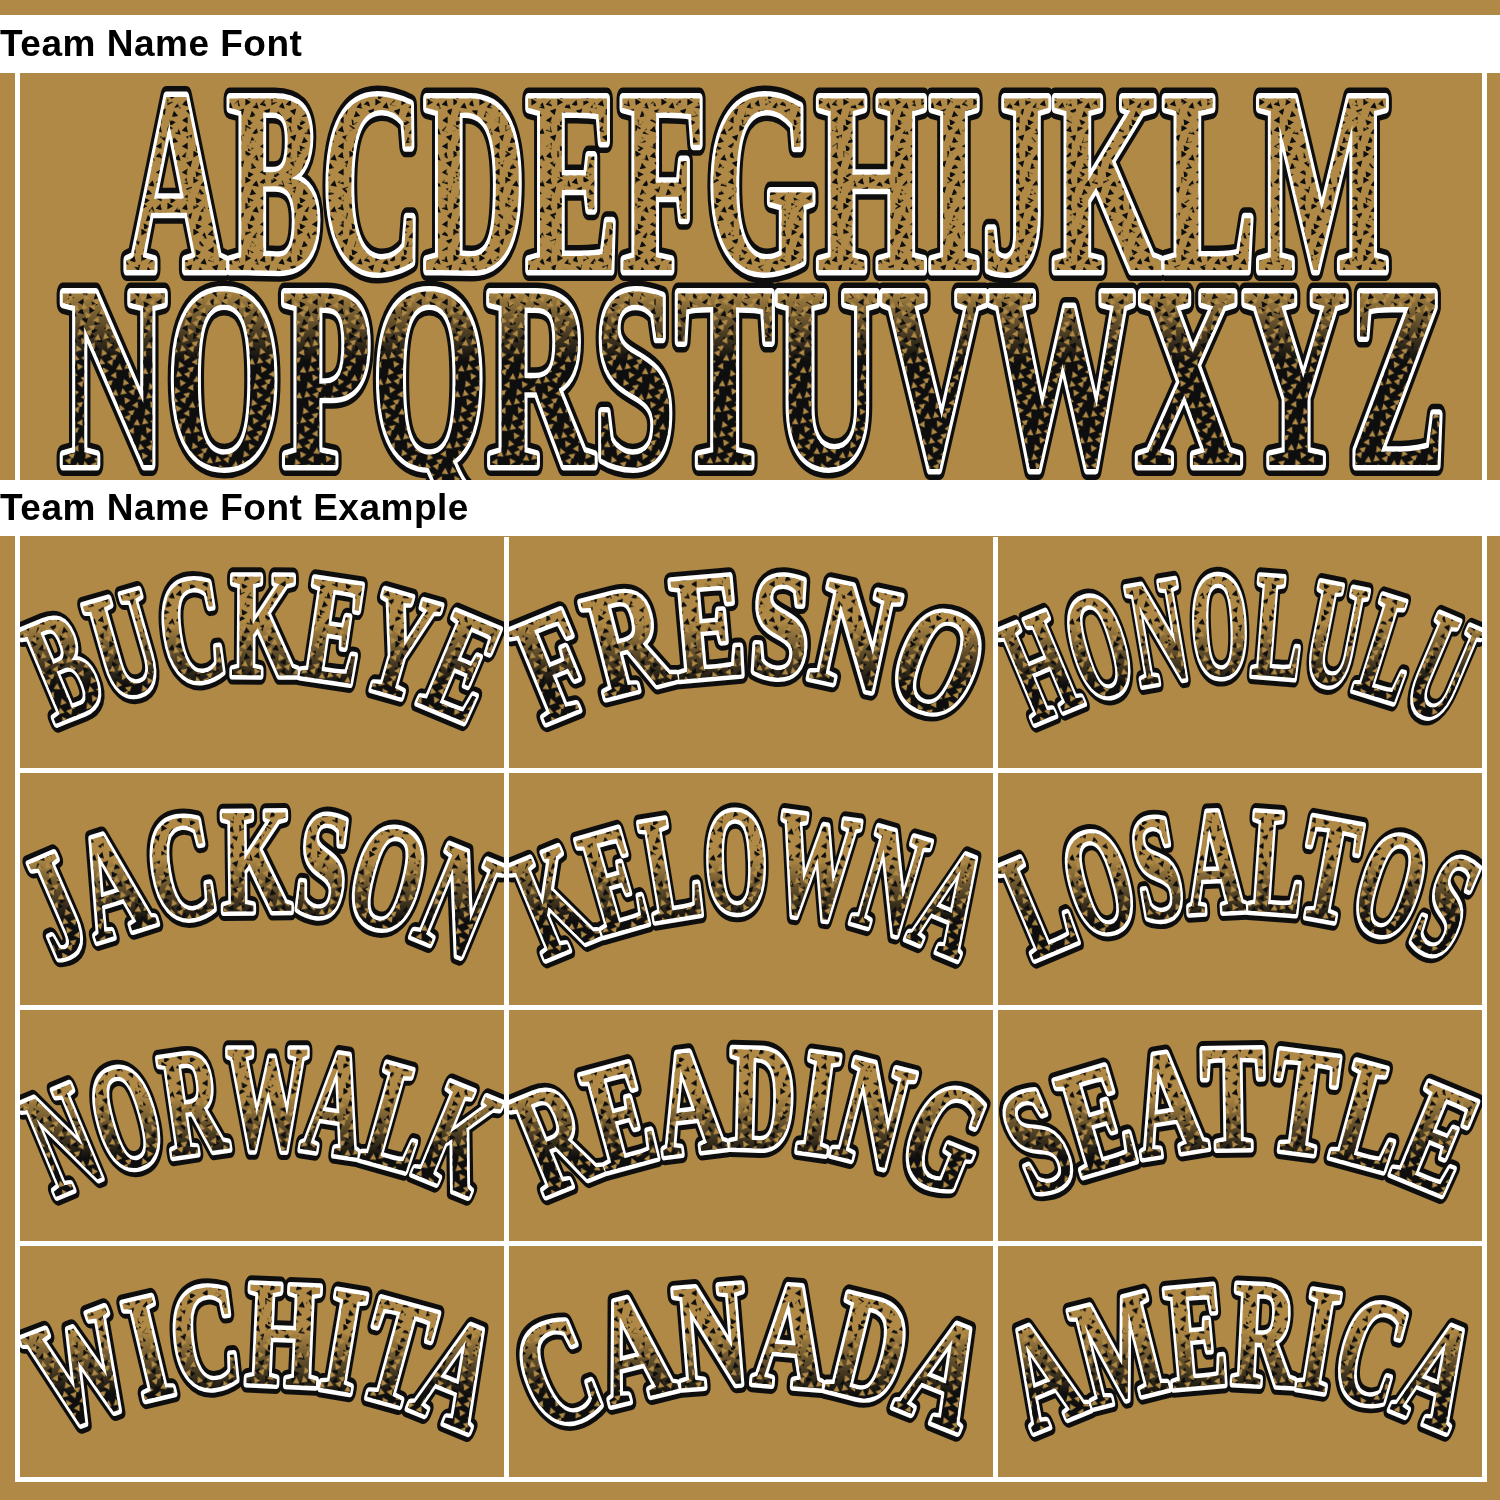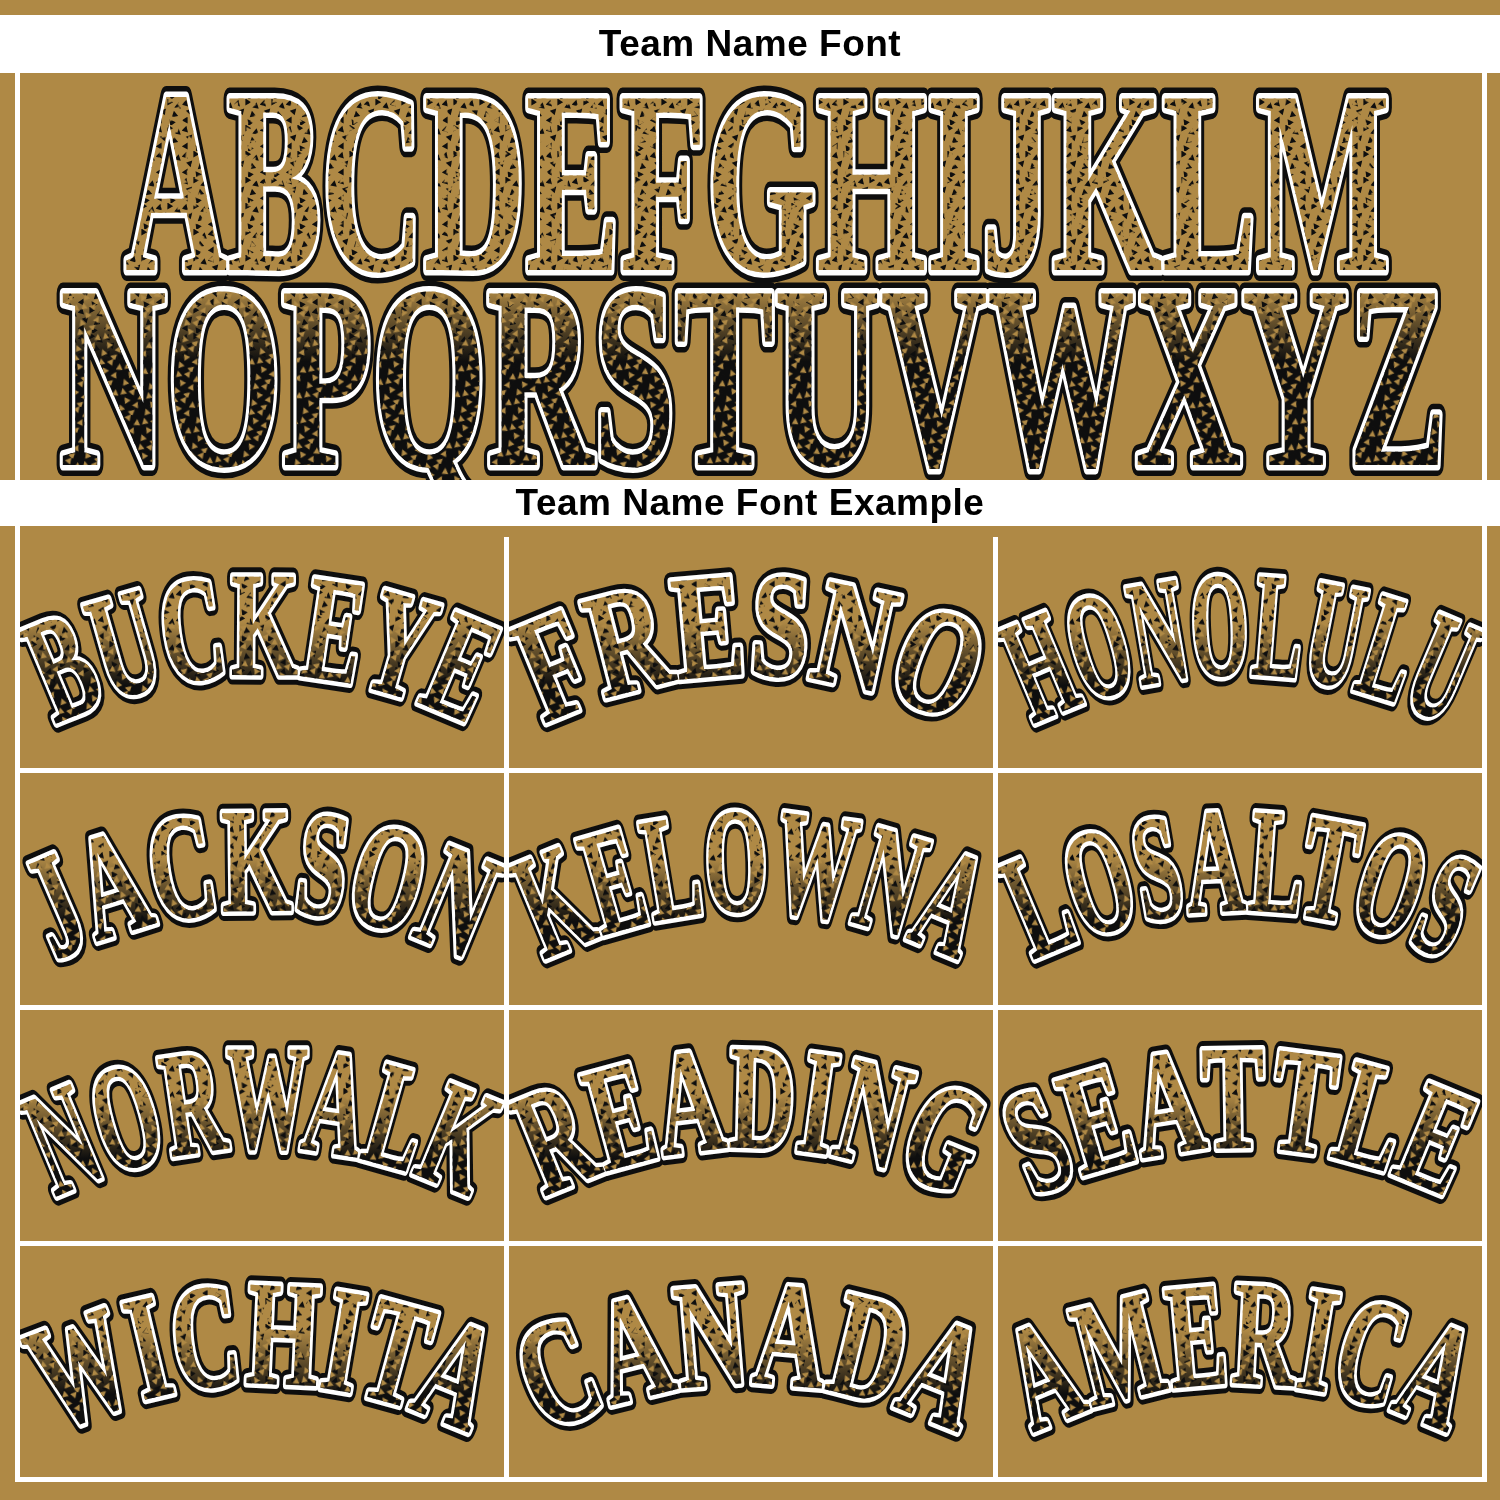--- a/index.html
+++ b/index.html
@@ -9,23 +9,23 @@
     --outline-white:#FFFFFF;
     --grid-line-white:#FFFFFF;
     --header-text:#000000;
     --header-background:#FFFFFF;
   }
   html,body{margin:0;padding:0;}
   body{font-family:"Liberation Sans",sans-serif;}
   .sheet{position:relative;width:1500px;height:1500px;overflow:hidden;
          background:var(--background-gold);}
   .band{position:absolute;left:0;width:1500px;background:var(--header-background);
-        display:flex;align-items:center;justify-content:center;}
+        display:flex;align-items:center;}
   .band-1{top:15px;height:58px;}
-  .band-2{top:480px;height:46px;}
+  .band-2{top:480px;height:56px;}
   .band h1,.band h2{margin:0;font-family:"Liberation Sans",sans-serif;
         font-size:37px;font-weight:700;color:var(--header-text);letter-spacing:.5px;}
   .vline{position:absolute;top:73px;height:1404px;width:5px;
          background:var(--grid-line-white);}
   .vline-left{left:15px;}
   .vline-right{left:1482px;}
   .alphabet-svg{position:absolute;left:0;top:73px;width:1500px;height:407px;display:block;}
   .examples-grid{position:absolute;left:15px;top:537px;width:1472px;height:945px;
         background:var(--grid-line-white);display:grid;box-sizing:border-box;
         grid-template-columns:repeat(3,1fr);grid-template-rows:repeat(4,1fr);

